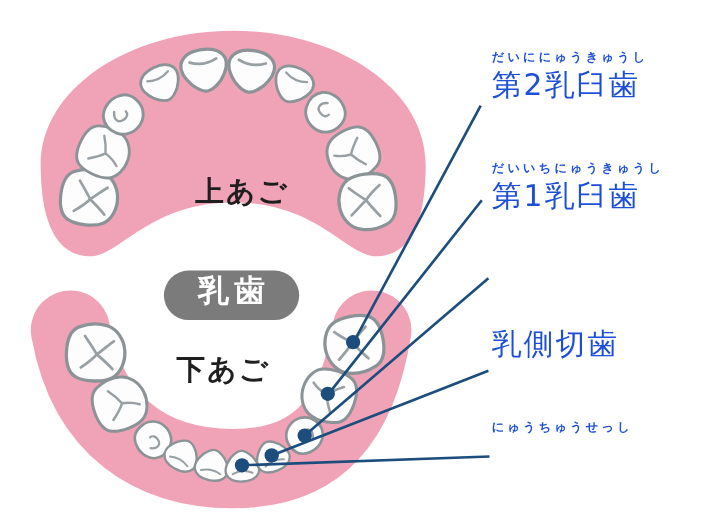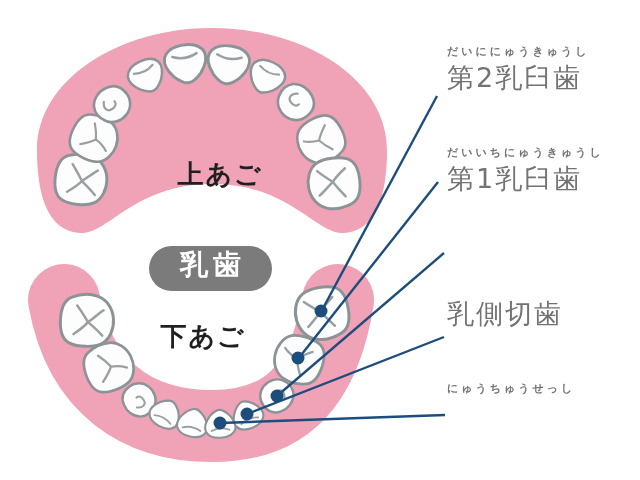--- a/index.html
+++ b/index.html
@@ -16,21 +16,21 @@
   .band{fill:none;stroke:#f0a2b7;stroke-width:72;stroke-linecap:round;}
   .jaw-text{
     position:absolute;color:#1f1f1f;font-weight:bold;font-size:26px;
     letter-spacing:2px;white-space:nowrap;transform:translate(-50%,-50%);
   }
   .badge-text{
     position:absolute;left:149px;top:246px;width:123px;height:37px;
     display:flex;align-items:center;justify-content:center;
     color:#ffffff;font-weight:bold;font-size:28px;letter-spacing:5px;text-indent:5px;
   }
-  .label-block{position:absolute;left:447px;color:#737373;white-space:nowrap;}
+  .label-block{position:absolute;left:447px;color:#1d4ed8;white-space:nowrap;}
   .label-block .furigana{
     font-size:11px;font-weight:bold;letter-spacing:3px;line-height:16px;
   }
   .label-block .main{
     font-size:27px;font-weight:normal;letter-spacing:2px;line-height:30px;margin-top:3px;
   }
 </style>
 </head>
 <body>
 

